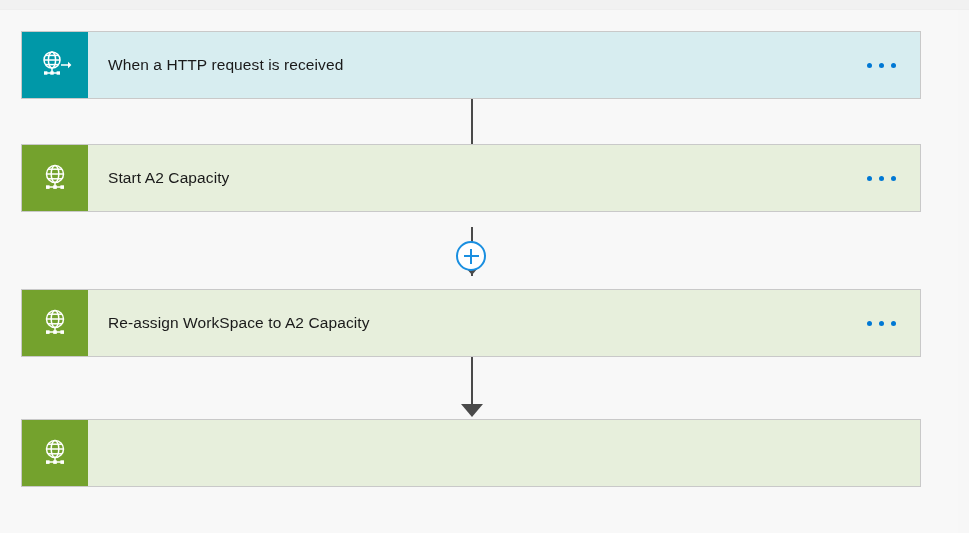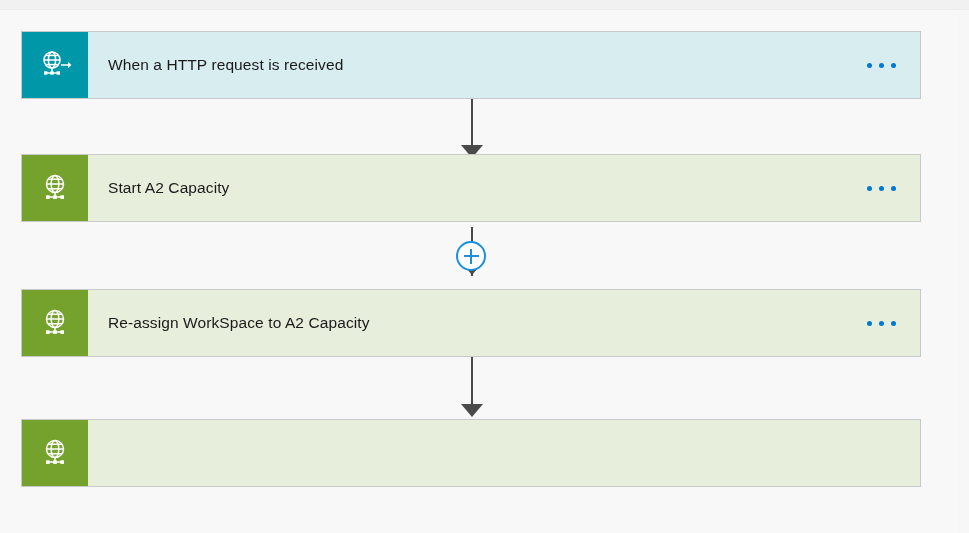--- a/index.html
+++ b/index.html
@@ -171,21 +171,21 @@
         <span></span>
         <span></span>
         <span></span>
       </div>
     </div>
   </div>
 
   <div class="connector" style="top:99px; height:47px;"></div>
   <div class="arrowhead" style="top:145px;"></div>
 
-  <div class="card action" style="top:154px;">
+  <div class="card action" style="top:144px;">
     <div class="card-icon">
       <svg class="icon-svg" width="32" height="34" viewBox="0 0 32 34" aria-hidden="true">
         <g fill="none" stroke="#ffffff" stroke-width="1.5">
           <circle cx="16" cy="13" r="8.5"></circle>
           <ellipse cx="16" cy="13" rx="3.8" ry="8.5"></ellipse>
           <line x1="7.5" y1="13" x2="24.5" y2="13"></line>
           <line x1="9" y1="8.2" x2="23" y2="8.2"></line>
           <line x1="9" y1="17.8" x2="23" y2="17.8"></line>
           <line x1="16" y1="21.5" x2="16" y2="26"></line>
           <line x1="8.5" y1="26" x2="23.5" y2="26"></line>

